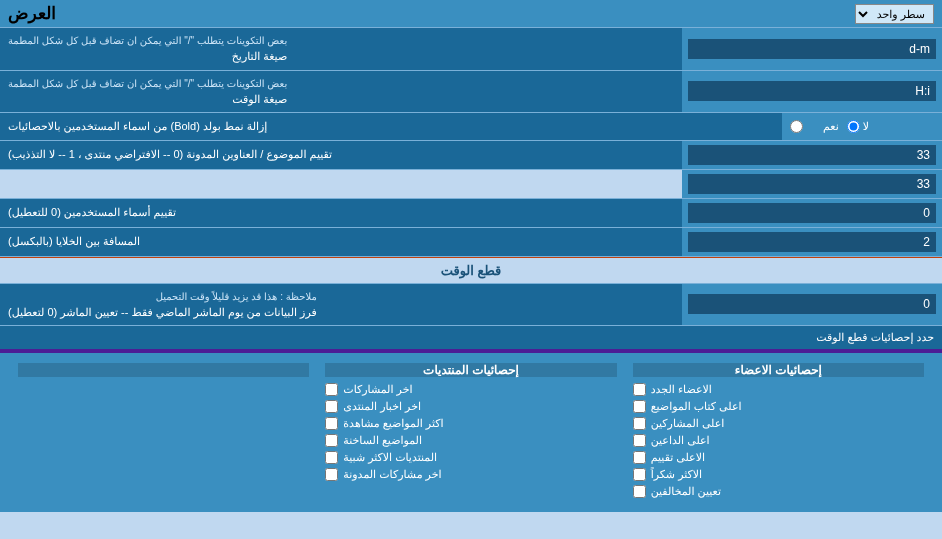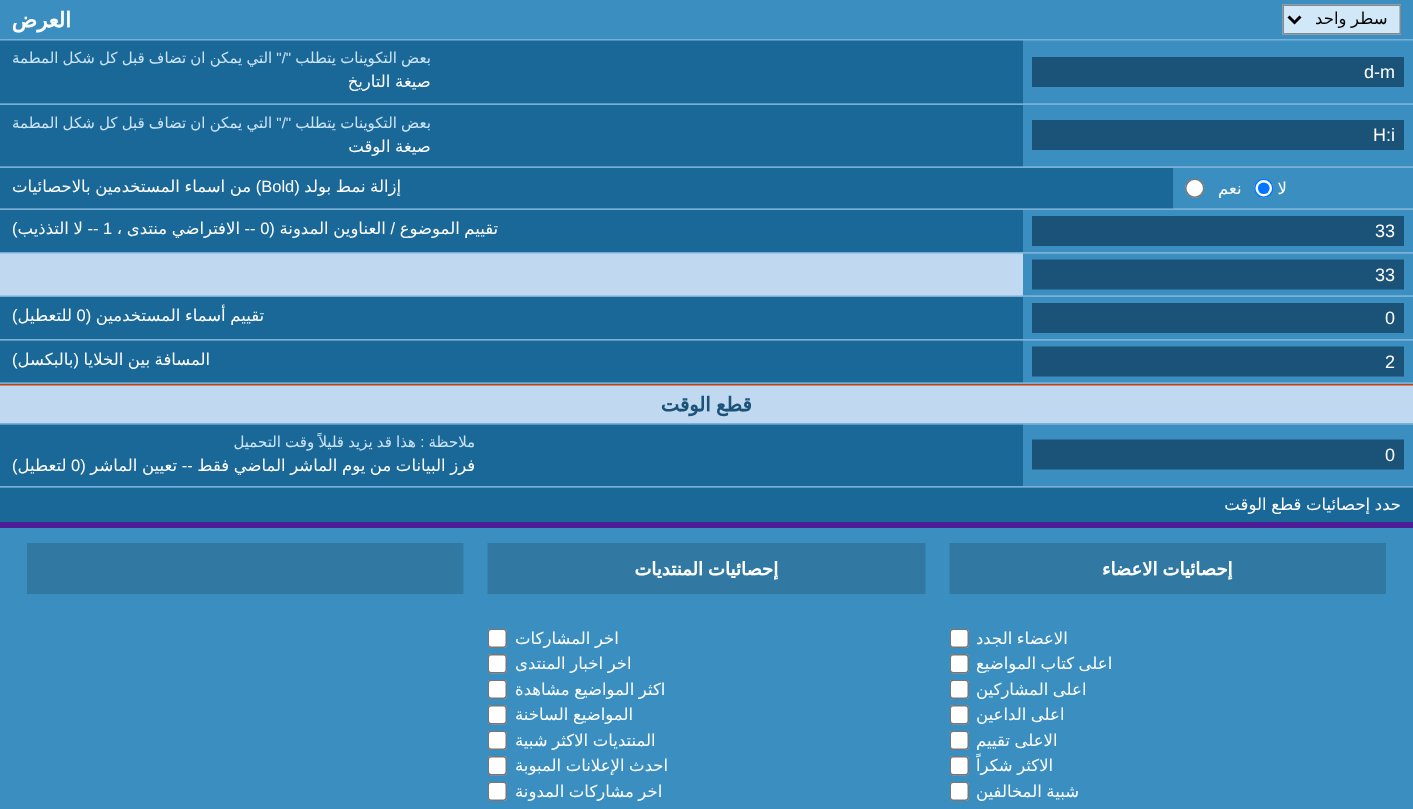--- a/index.html
+++ b/index.html
@@ -100,22 +100,22 @@
 
     .checkbox-column {
       padding: 4px 8px;
     }
 
     .checkbox-column-header {
       color: #fff;
       font-size: 12px;
       font-weight: bold;
       text-align: center;
-      margin-bottom: 23px;
-      padding: 10px;
+      margin-bottom: 6px;
+      padding: 0;
       background: rgba(0,0,0,0.15);
     }
 
     .checkbox-item {
       display: flex;
       align-items: flex-end;
       justify-content: flex-end;
       gap: 5px;
       color: #fff;
       font-size: 11px;
@@ -130,22 +130,22 @@
       background: #3a8fc0;
       display: flex;
       width: 100%;
       align-items: center;
       justify-content: space-between;
       border-bottom: 1px solid #7ab0d8;
       padding: 3px 8px;
     }
 
     .top-header-label {
-      color: #ffffff;
-      font-size: 14px;
+      color: #000000;
+      font-size: 17px;
       font-weight: bold;
     }
   </style>
 </head>
 <body>
 
 <div style="width:942px;">
 
   <div class="top-header-row">
     <div>
@@ -179,21 +179,21 @@
       </div>
     </div>
   </div>
 
   <div class="row-container">
     <div class="radio-cell">
       <label style="color:#fff; font-size:11px; display:flex; align-items:center; gap:3px;">
         <span>لا</span>
         <input type="radio" name="bold" value="no" checked="" style="">
       </label>
-      <label style="color:#fff; font-size:11px; display:flex; gap:9px;">
+      <label style="color:#fff; font-size:11px; display:flex; gap:20px;">
         <span>نعم</span>
         <input type="radio" name="bold" value="yes" style="">
       </label>
     </div>
     <div class="label-cell">إزالة نمط بولد (Bold) من اسماء المستخدمين بالاحصائيات</div>
   </div>
 
   <div class="row-container">
     <div class="input-cell">
       <input type="text" class="input-field" value="33" style="">
@@ -264,21 +264,21 @@
         </div>
         <div class="checkbox-item">
           <span>الاعلى تقييم</span>
           <input type="checkbox" style="">
         </div>
         <div class="checkbox-item">
           <span>الاكثر شكراً</span>
           <input type="checkbox" style="">
         </div>
         <div class="checkbox-item">
-          <span>شبية المخالفين</span>
+          <span>تعيين المخالفين</span>
           <input type="checkbox" style="">
         </div>
       </div>
 
       <div class="checkbox-column">
         <div class="checkbox-column-header">إحصائيات المنتديات</div>
         <div class="checkbox-item">
           <span>اخر المشاركات</span>
           <input type="checkbox" style="">
         </div>
@@ -292,24 +292,20 @@
         </div>
         <div class="checkbox-item">
           <span>المواضيع الساخنة</span>
           <input type="checkbox" style="">
         </div>
         <div class="checkbox-item">
           <span>المنتديات الاكثر شبية</span>
           <input type="checkbox" style="">
         </div>
         <div class="checkbox-item">
-          <span>احدث الإعلانات المبوبة</span>
-          <input type="checkbox" style="">
-        </div>
-        <div class="checkbox-item">
           <span>اخر مشاركات المدونة</span>
           <input type="checkbox" style="">
         </div>
       </div>
 
       <div class="checkbox-column">
         <div class="checkbox-column-header">&nbsp;</div>
       </div>
     </div>
   </div>

